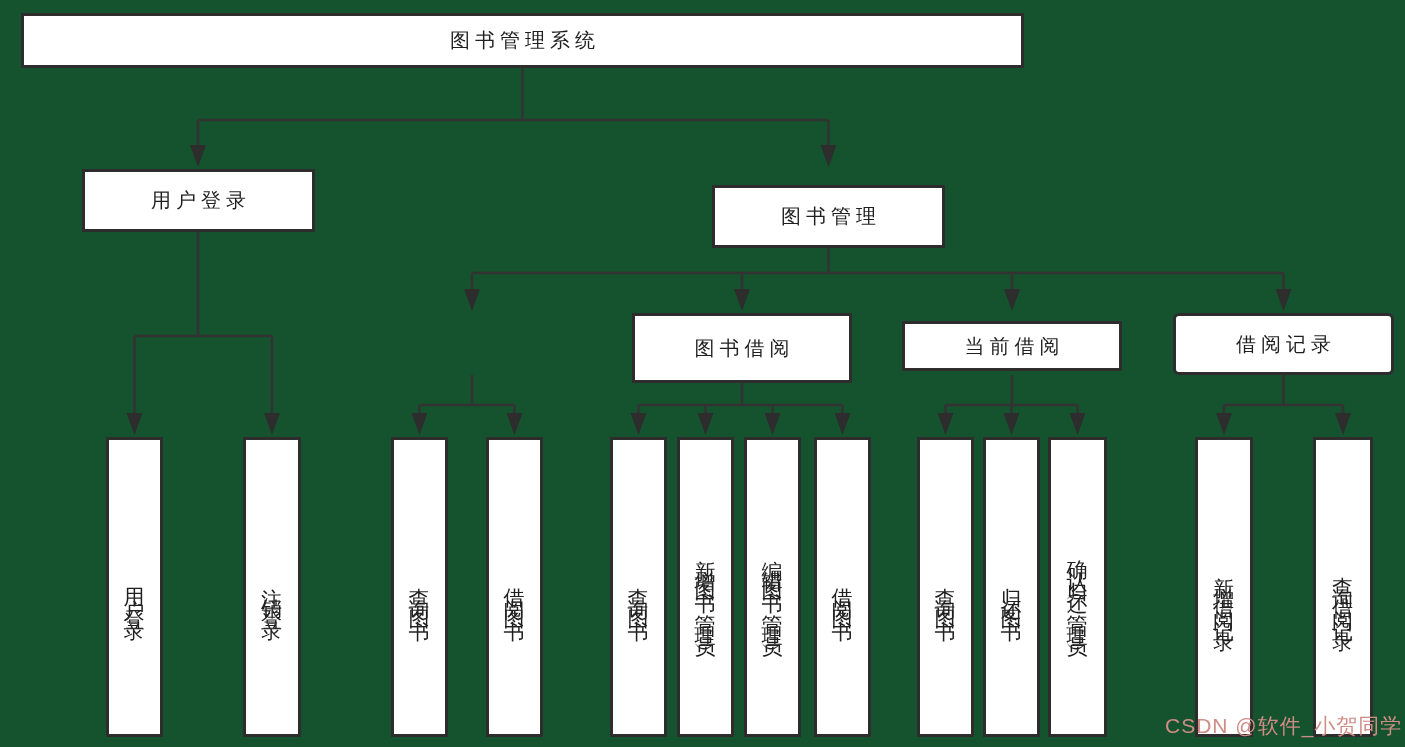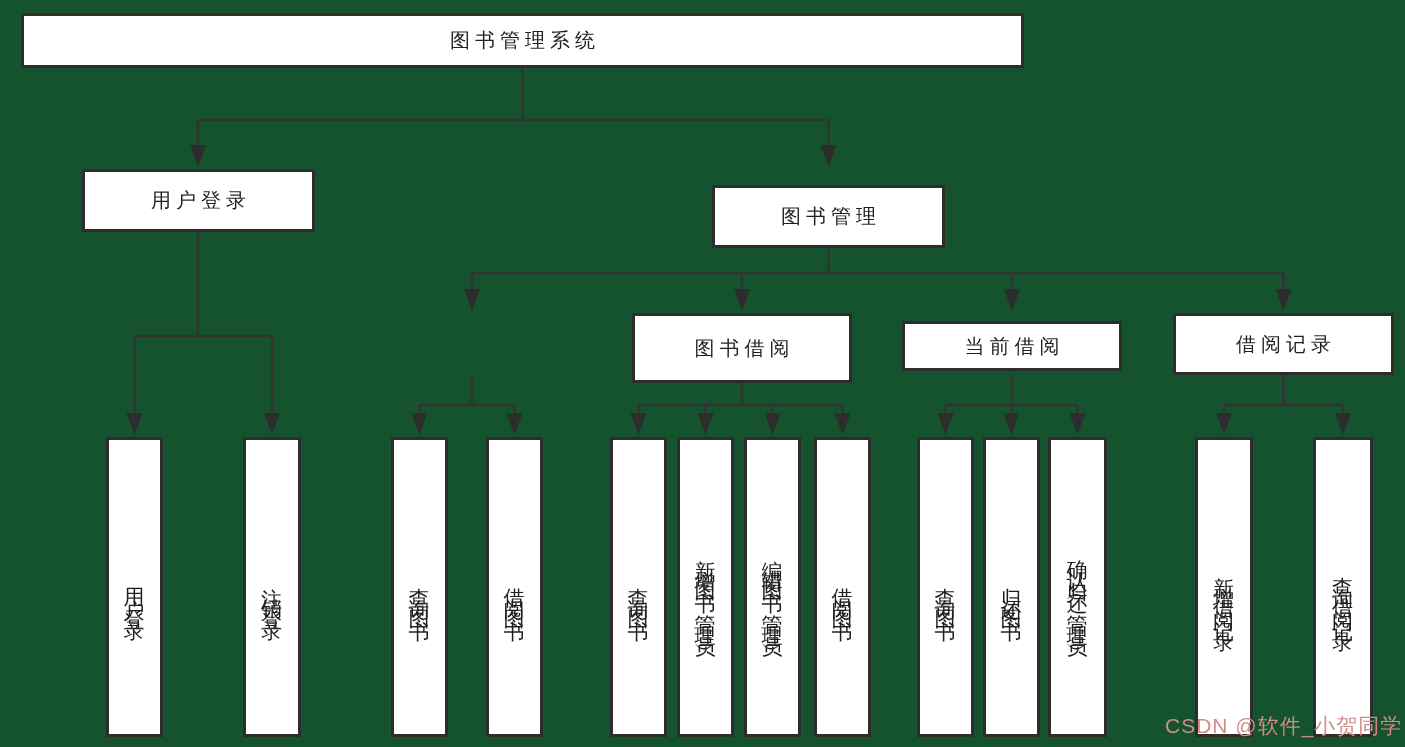--- a/index.html
+++ b/index.html
@@ -106,21 +106,21 @@
   <div class="box" style="left:712px;top:169px;width:233px;height:63px;margin-top:16px;">
     <span class="hlabel">图书管理</span>
   </div>
 
   <div class="box" style="left:632px;top:313px;width:220px;height:70px;">
     <span class="hlabel">图书借阅</span>
   </div>
   <div class="box" style="left:902px;top:313px;width:220px;height:50px;margin-top:8px;">
     <span class="hlabel">当前借阅</span>
   </div>
-  <div class="box" style="left:1173px;top:313px;width:221px;height:62px;">
+  <div class="box" style="left:1173px;top:313px;width:221px;height:62px;border-radius:6px;">
     <span class="hlabel">借阅记录</span>
   </div>
 
   <div class="box leaf" style="left:106px;width:57px;">
     <span class="vlabel">用户登录</span>
   </div>
   <div class="box leaf" style="left:243px;width:58px;">
     <span class="vlabel">注销登录</span>
   </div>
 

